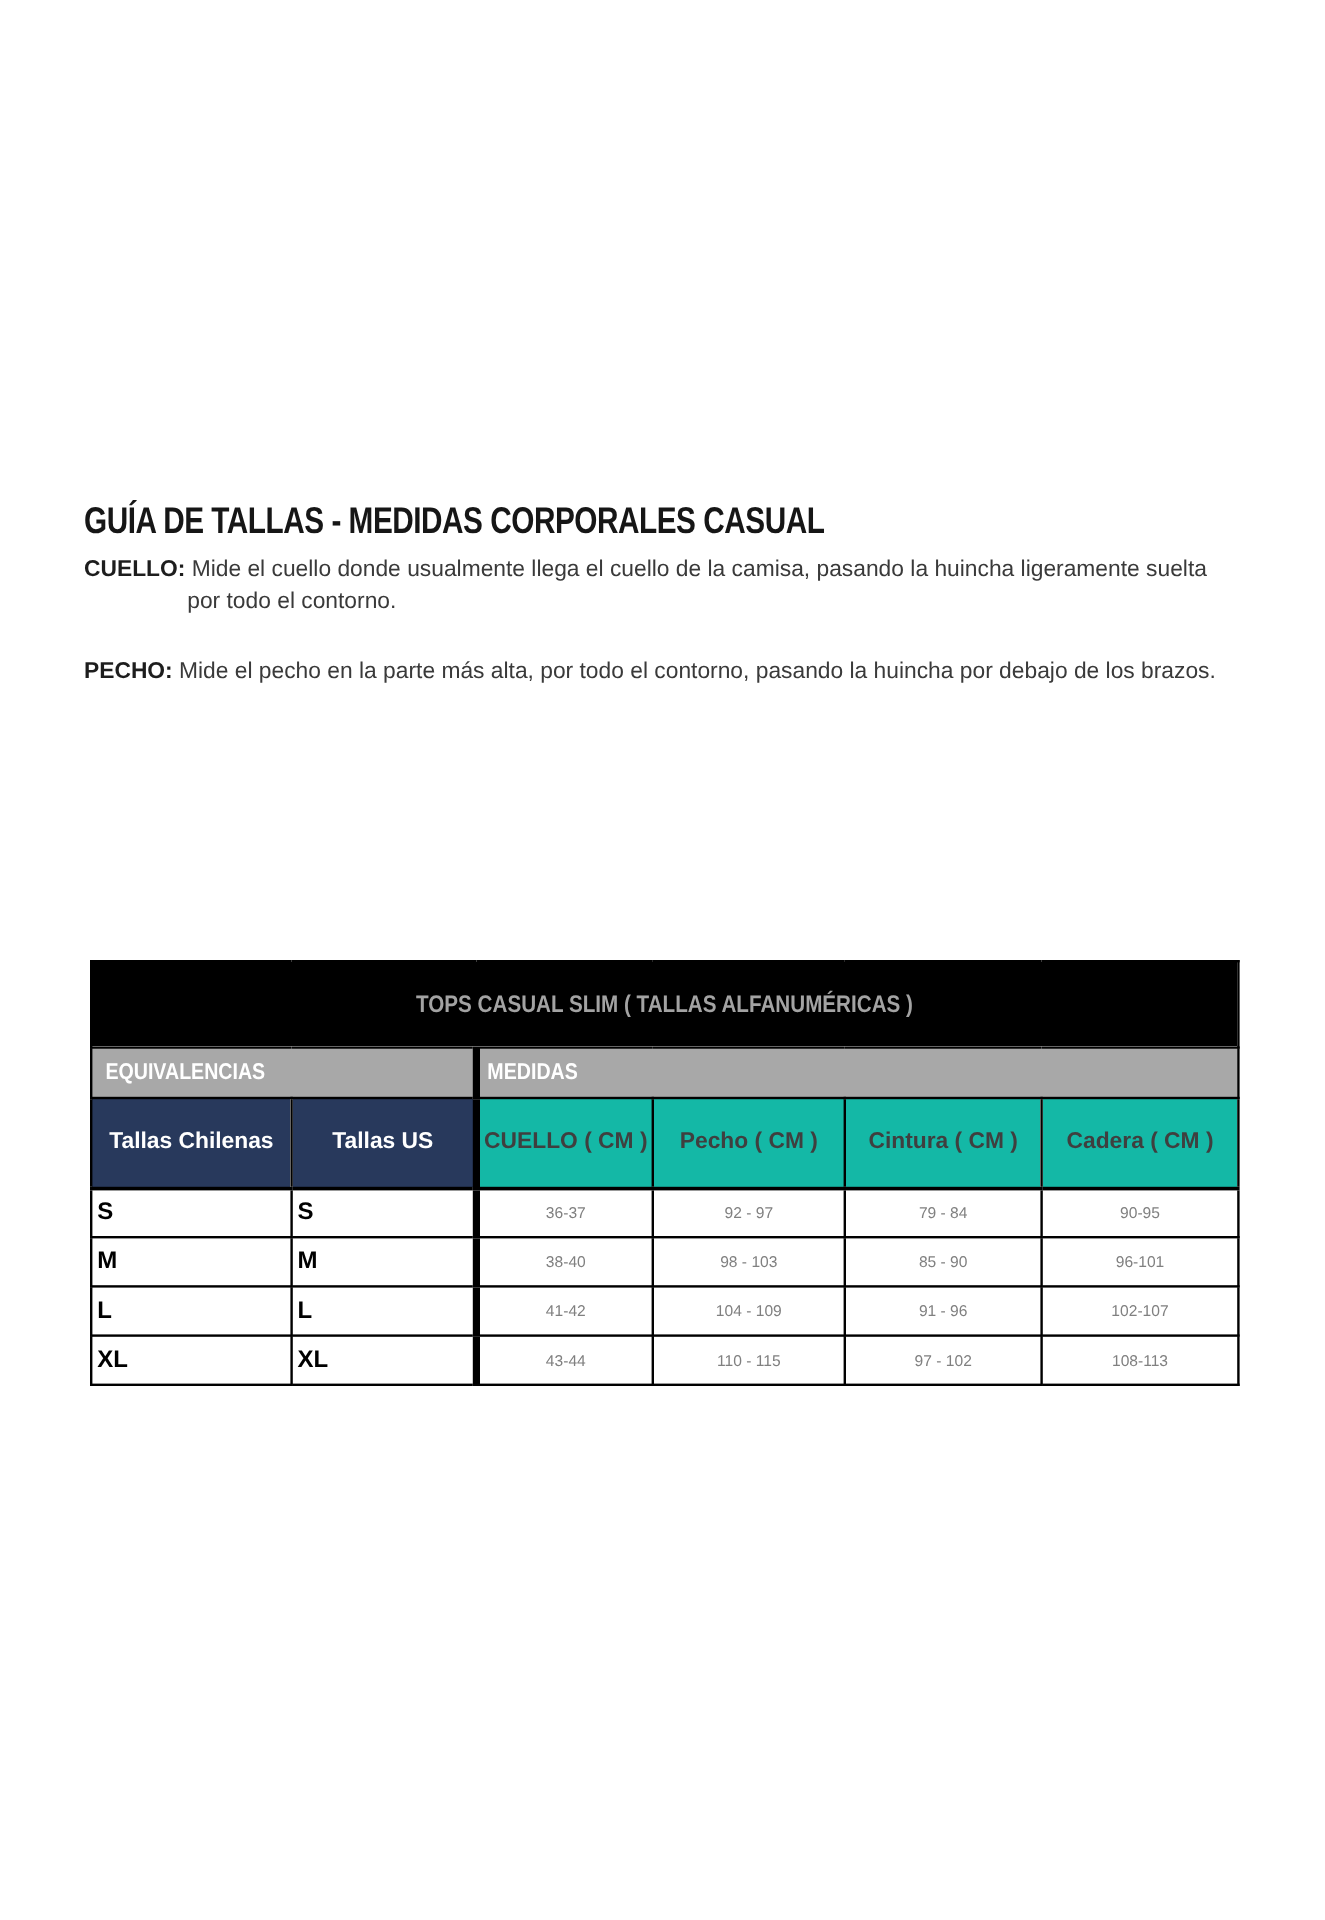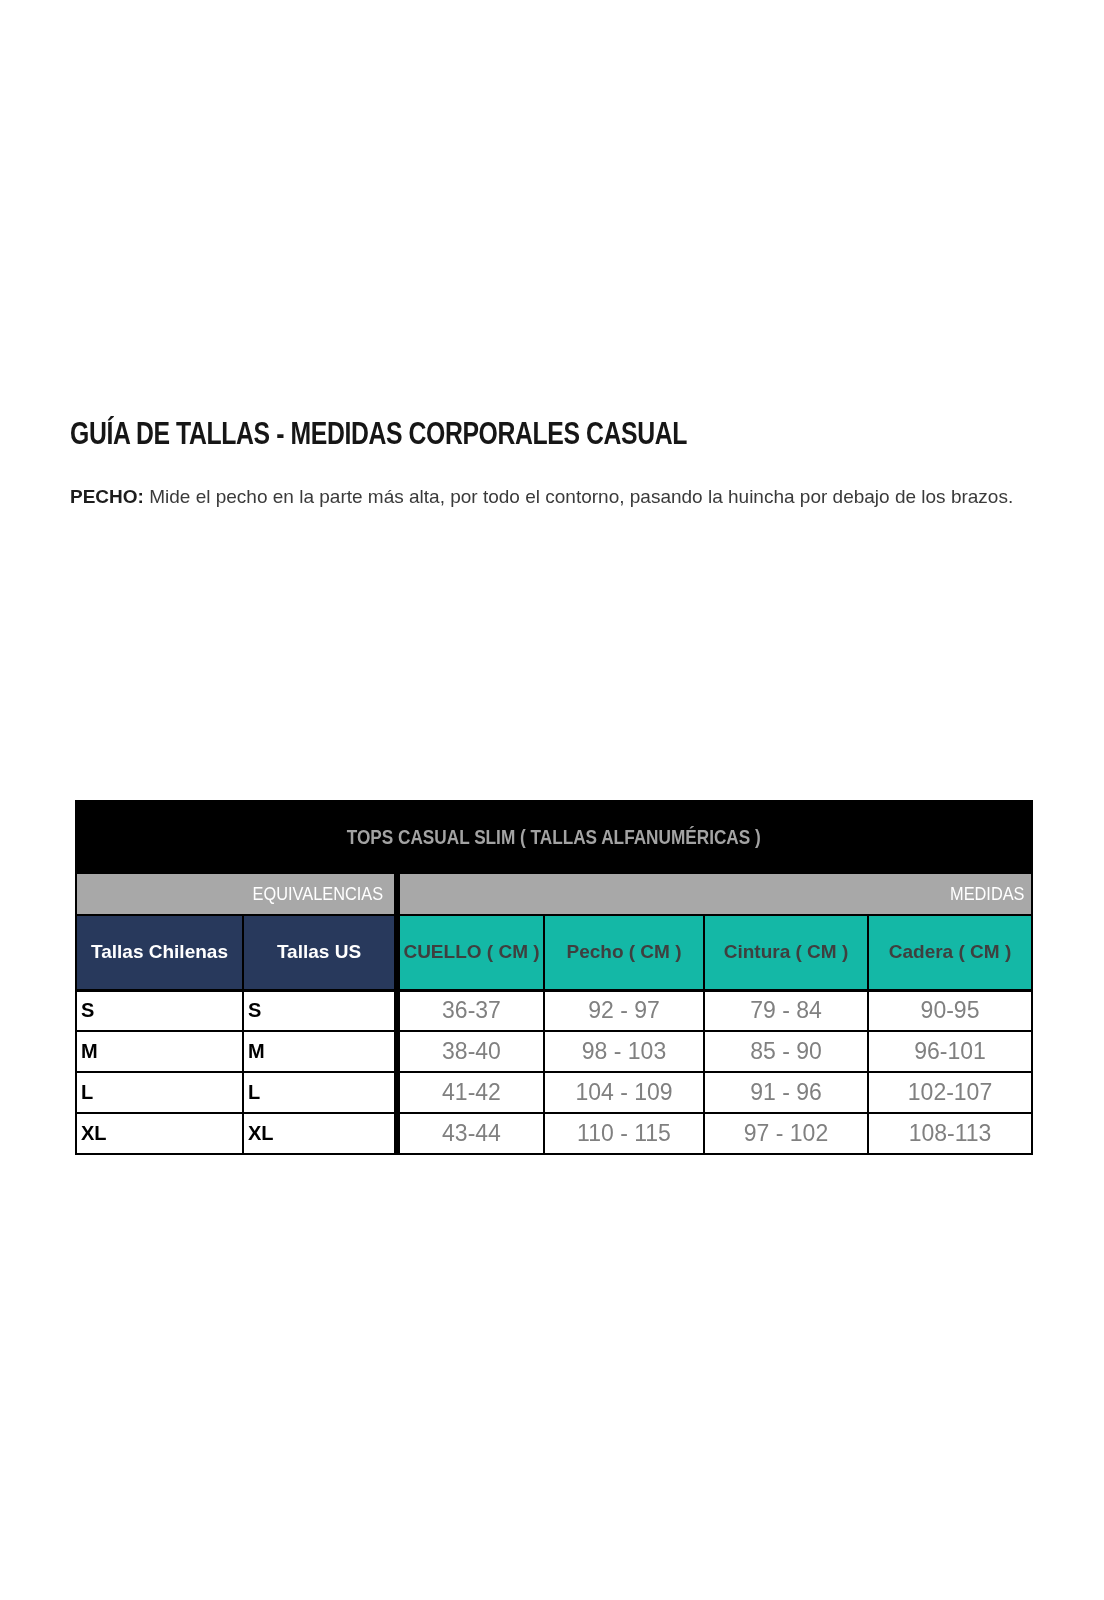--- a/index.html
+++ b/index.html
@@ -78,22 +78,22 @@
   .squeeze-c {
     display: inline-block;
     transform: scaleX(0.86);
     transform-origin: 50% 50%;
     white-space: nowrap;
   }
   tr.group-row td {
     background: #a8a8a8;
     color: #ffffff;
     height: 42px;
-    text-align: right;
-    font-weight: 400;
+    text-align: left;
+    font-weight: 700;
     font-size: 19px;
   }
   td.thick-left { border-left: 6px solid #000 !important; }
   tr.colhead-row td {
     height: 75px;
     text-align: center;
     font-weight: 700;
     font-size: 19px;
     border-bottom: 3px solid #000;
   }
@@ -105,30 +105,34 @@
     font-weight: 700;
     color: #000000;
     text-align: left;
     padding-left: 4px;
     font-size: 20px;
   }
   td.thin-left { border-left: 1px solid #000 !important; }
   tr.data-row td.meas-cell {
     color: #808080;
     text-align: center;
-    font-size: 23px;
+    font-size: 13px;
   }
 </style>
 </head>
 <body>
 
 <div class="doc">
   <h1 class="page-title"><span class="squeeze">GUÍA DE TALLAS - MEDIDAS CORPORALES CASUAL</span></h1>
 
 
+  <div class="instr first">
+    <div><span class="term">CUELLO:</span> <span>Mide el cuello donde usualmente llega el cuello de la camisa, pasando la huincha ligeramente suelta</span></div>
+    <div class="cont-line">por todo el contorno.</div>
+  </div>
 
   <div class="instr">
     <div><span class="term">PECHO:</span> <span>Mide el pecho en la parte más alta, por todo el contorno, pasando la huincha por debajo de los brazos.</span></div>
 
   </div>
 
 
 </div>
 
 <table class="size-table">

